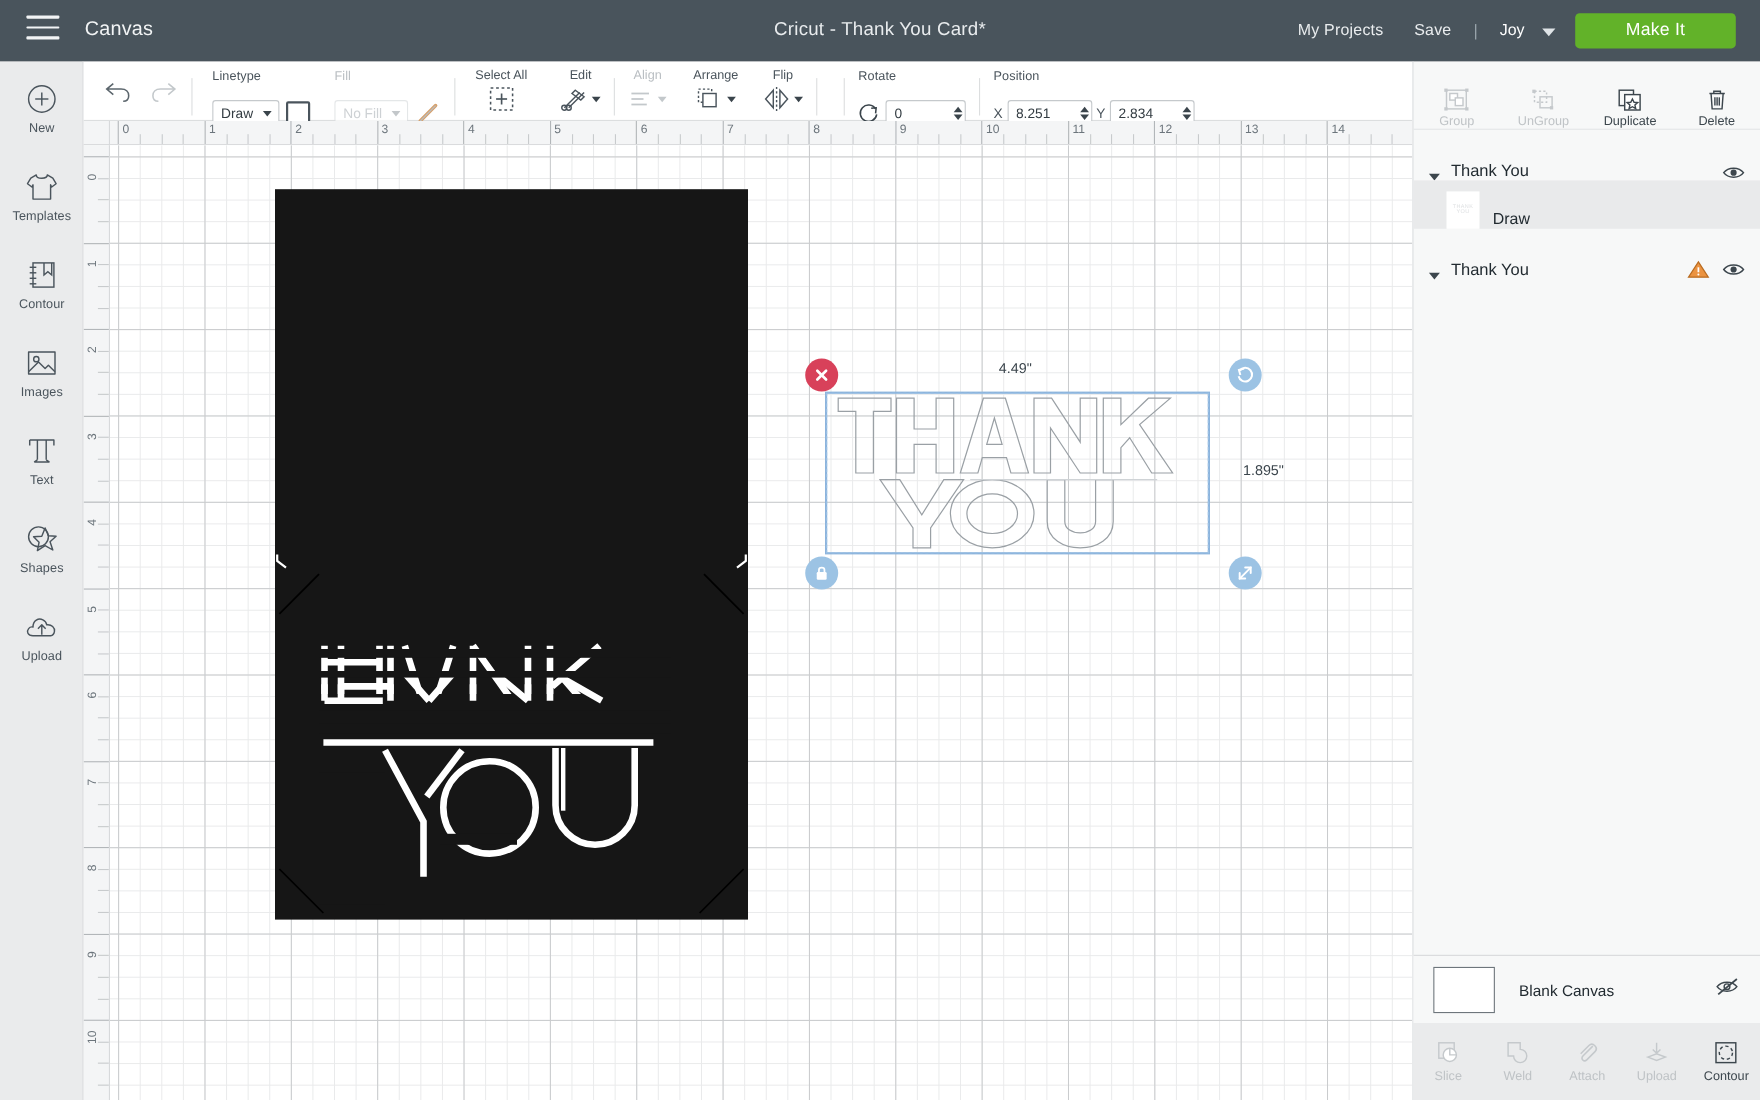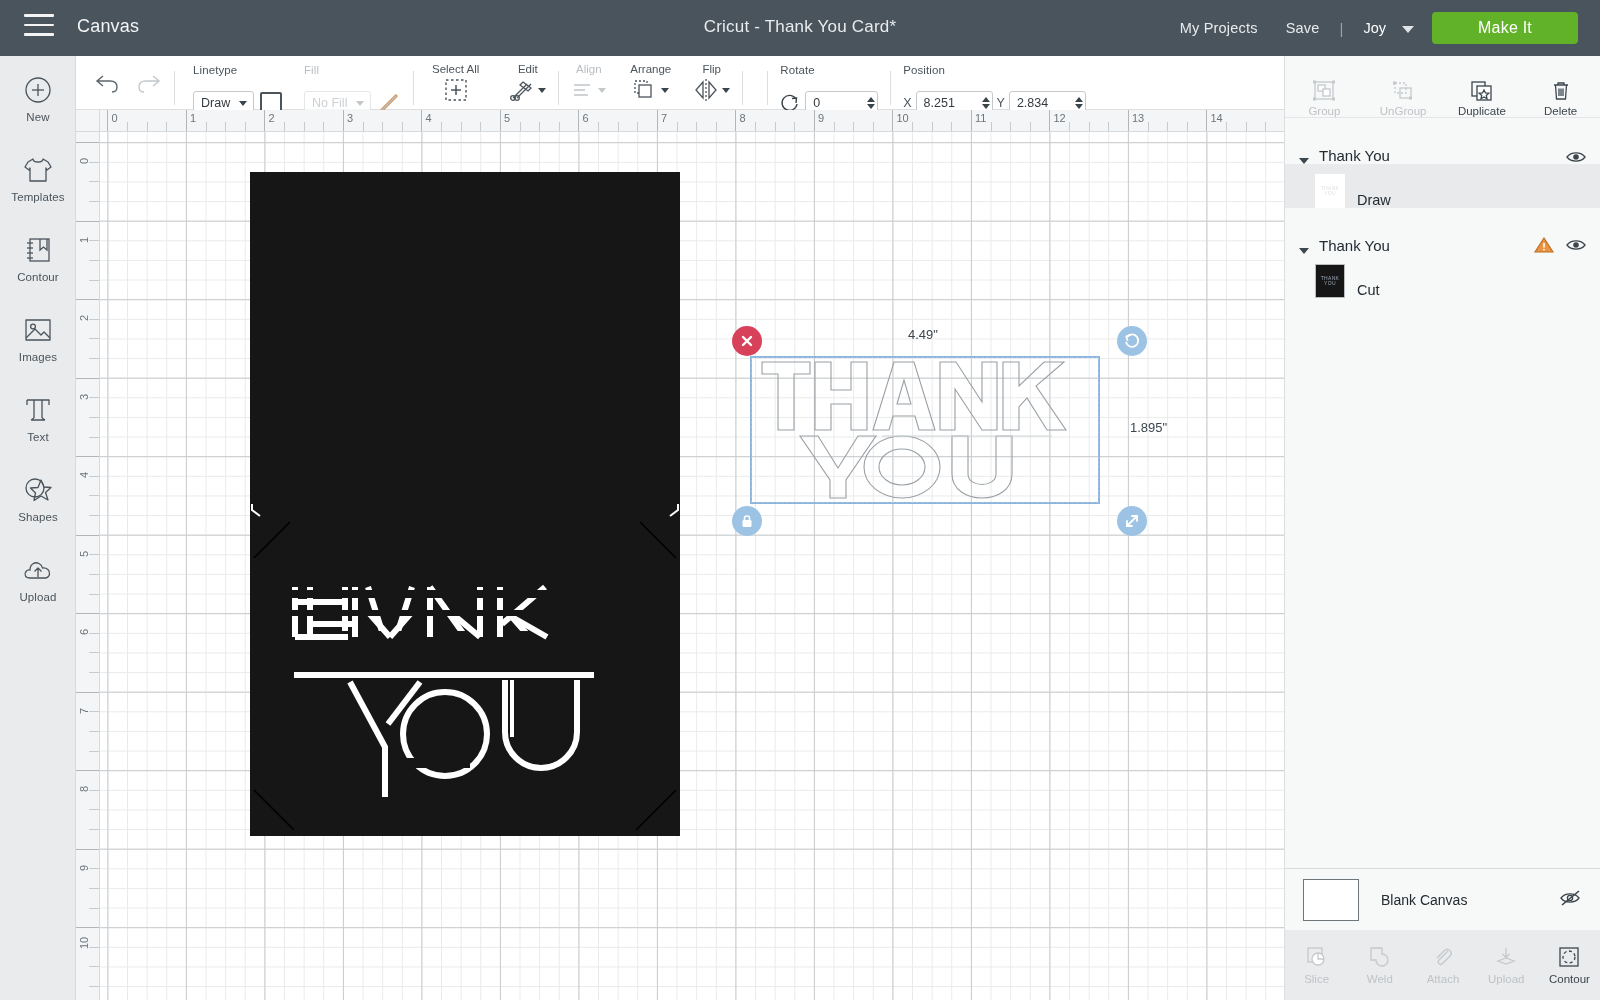--- a/index.html
+++ b/index.html
@@ -857,29 +857,20 @@
           <path d="M10 2 L19 16 L1 16 Z" fill="#eb9341" stroke="#b96c21" stroke-width="1.1"></path>
           <line x1="10" y1="7" x2="10" y2="11.5" stroke="#fff" stroke-width="1.6"></line>
           <circle cx="10" cy="13.6" r="0.9" fill="#fff"></circle>
         </svg>
         <svg width="20" height="14" viewBox="0 0 20 14" fill="none" stroke="#3c464d" stroke-width="1.3" style="cursor:pointer">
           <path d="M1 7 C5 1.5 15 1.5 19 7 C15 12.5 5 12.5 1 7 Z"></path>
           <circle cx="10" cy="7" r="2.8" fill="#3c464d" stroke="none"></circle>
         </svg>
       </div>
     </div>
-    <div class="layer layer-child white">
-      <div class="thumb dark">
-        <div style="text-align:center;color:#9aa6b4;">
-          <div class="tt">THANK</div>
-          <div class="tt">YOU</div>
-        </div>
-      </div>
-      <div class="cname">Cut</div>
-    </div>
 
     <div class="blankcanvas-row">
       <div class="bc-thumb"></div>
       <div class="bc-name">Blank Canvas</div>
       <div style="margin-left:auto;">
         <svg width="24" height="18" viewBox="0 0 24 18" fill="none" stroke="#3c464d" stroke-width="1.3" style="cursor:pointer">
           <path d="M2 9 C6 3.5 16 3.5 20 9 C16 14.5 6 14.5 2 9 Z"></path>
           <circle cx="11" cy="9" r="2.6"></circle>
           <line x1="3" y1="16" x2="20" y2="2" stroke-width="1.6"></line>
         </svg>

